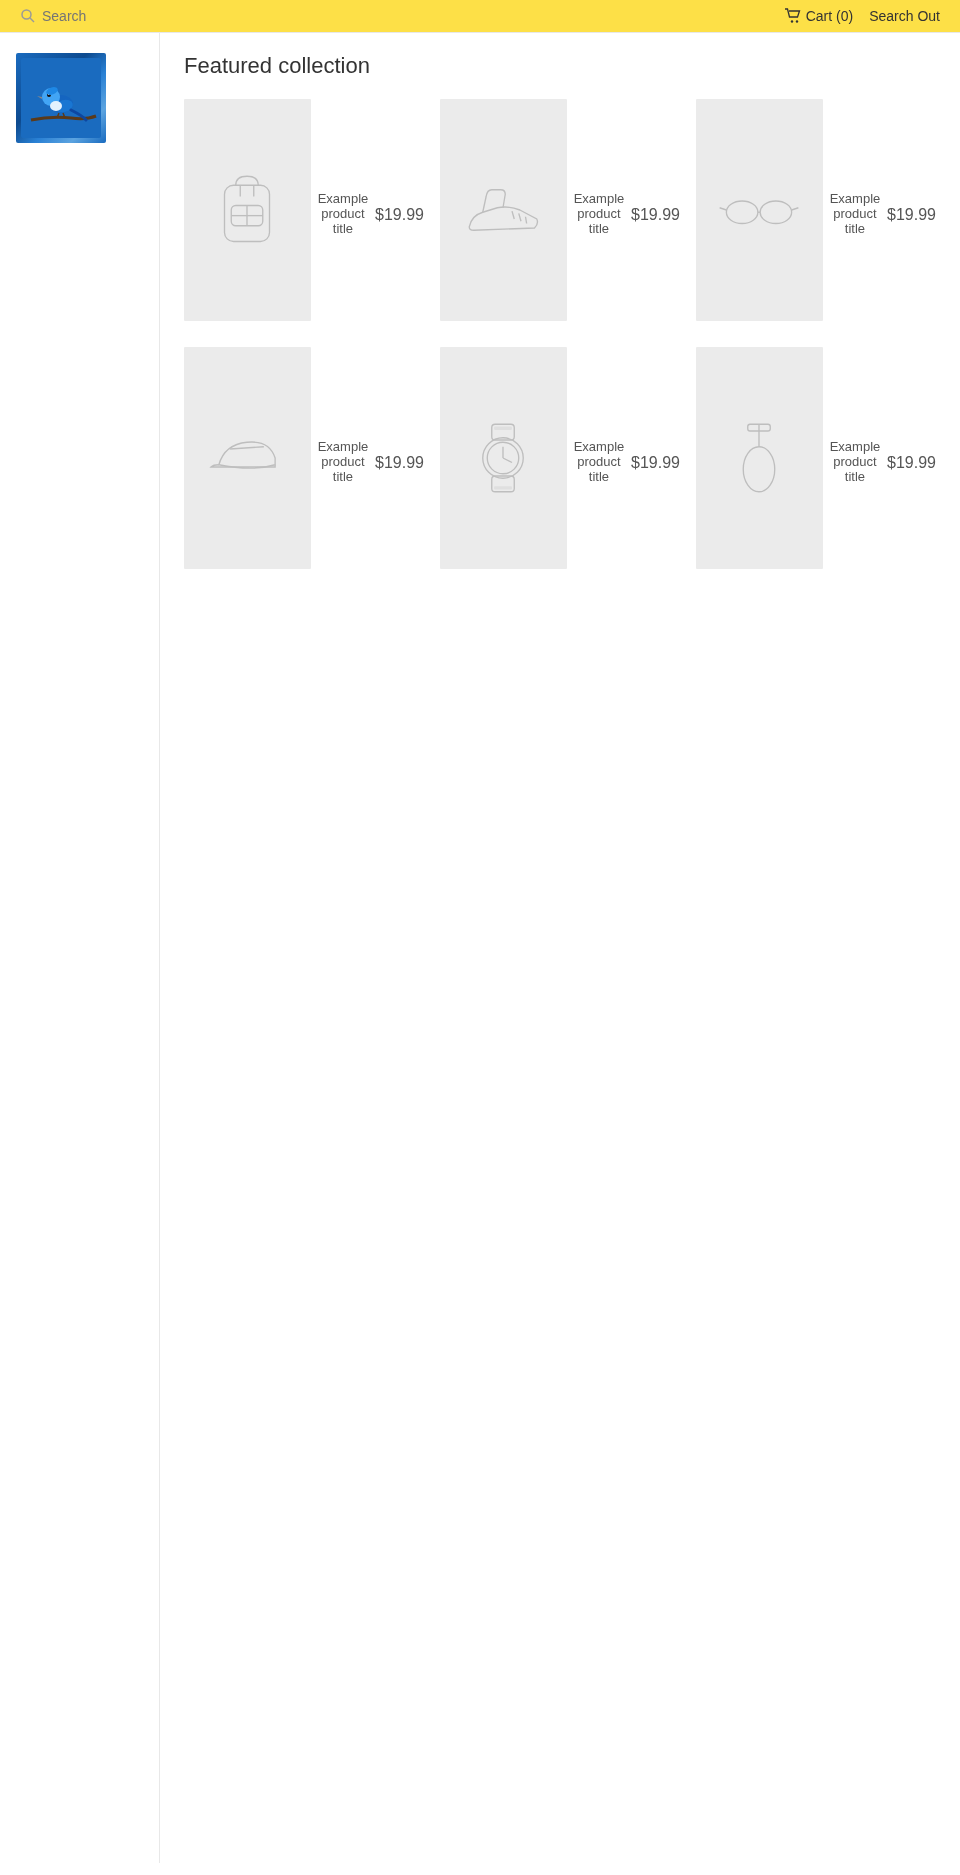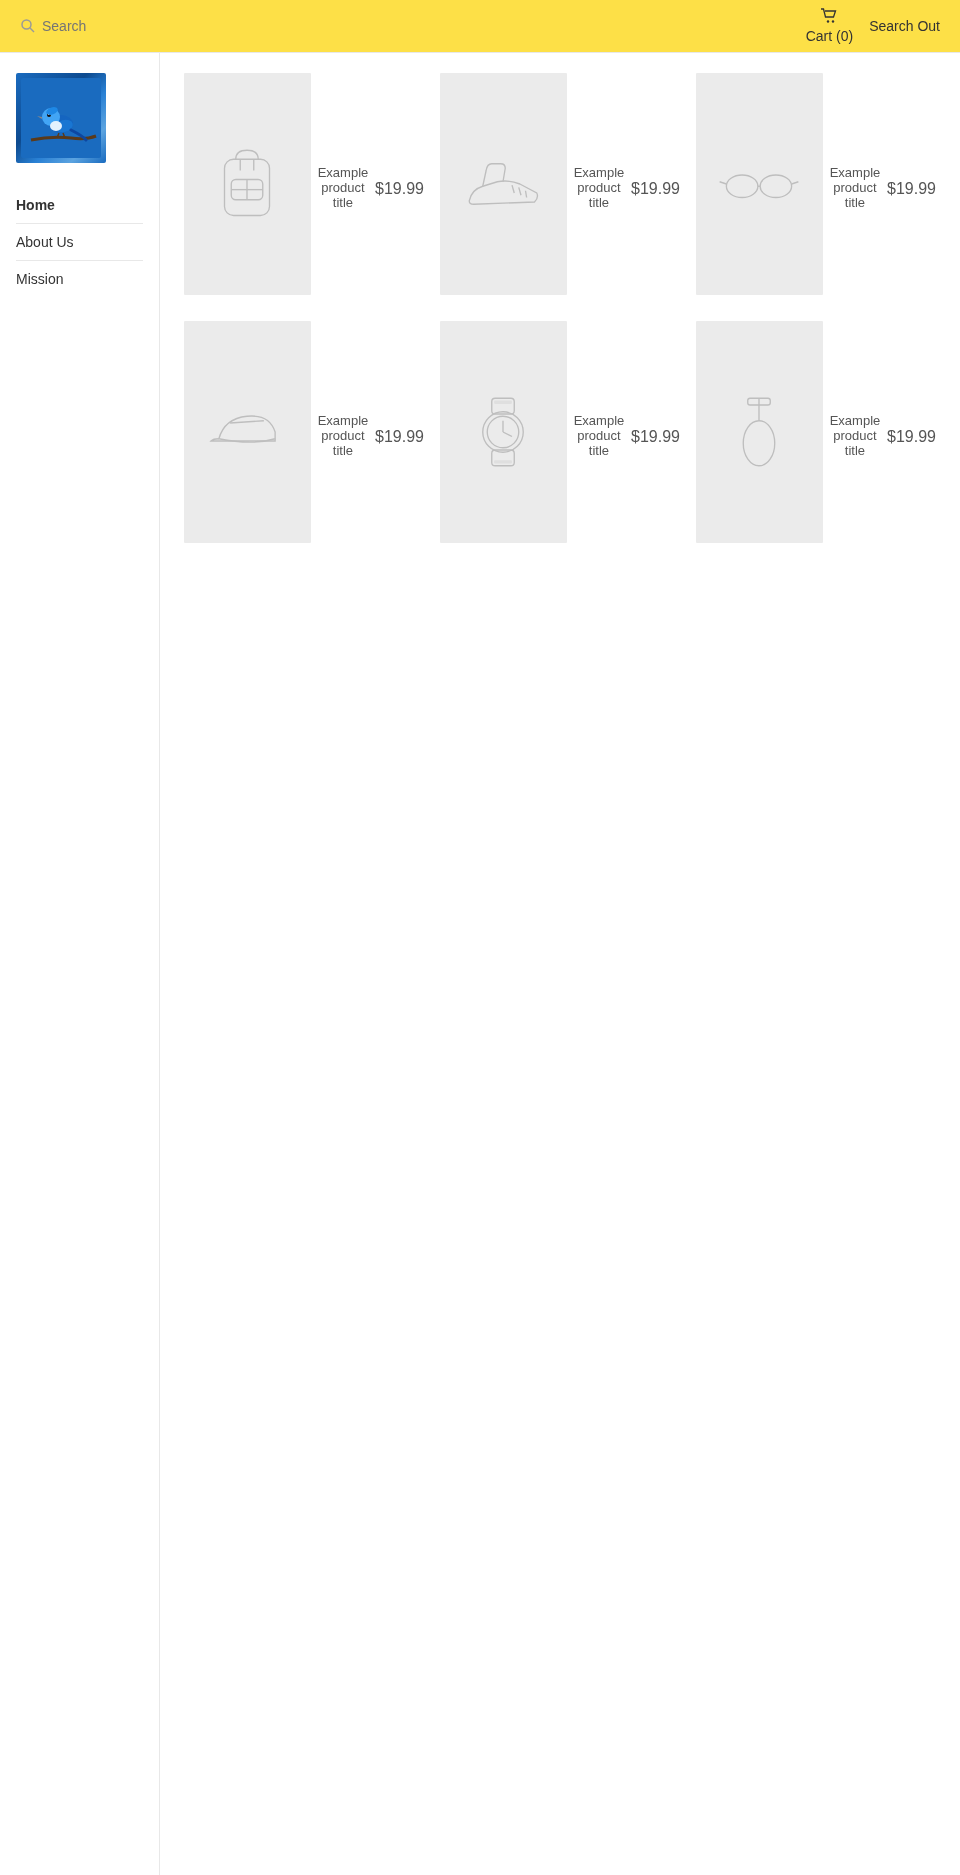--- a/index.html
+++ b/index.html
@@ -43,21 +43,20 @@
     .cart-link, .checkout-link {
       text-decoration: none;
       color: #333;
       font-size: 14px;
       cursor: pointer;
     }
     .cart-link {
       display: flex;
       align-items: center;
       gap: 4px;
-      flex-direction: column;
     }
 
     
     .page-layout {
       display: flex;
       min-height: calc(100vh - 45px);
     }
 
     
     .sidebar {
@@ -207,28 +206,24 @@
           <ellipse cx="31" cy="33" rx="6" ry="3.5" fill="#1e88e5" transform="rotate(-20 31 33)"></ellipse>
 
           <ellipse cx="35" cy="48" rx="6" ry="5" fill="#e3f2fd"></ellipse>
 
           <line x1="38" y1="55" x2="36" y2="60" stroke="#5a3a1a" stroke-width="1.5"></line>
           <line x1="42" y1="55" x2="44" y2="60" stroke="#5a3a1a" stroke-width="1.5"></line>
         </svg>
       </div>
     </div>
 
-    <nav id="sidebar-nav">
-        <a class="nav-item active">Home</a>
-        <a class="nav-item">About Us</a>
-        <a class="nav-item">Mission</a>
-      </nav>
   </aside>
 
   <main class="main-content">
+    <h2 class="section-title">Featured collection</h2>
     <div class="product-grid" id="product-grid">
         <div class="product-card">
           <div class="product-image-wrap">
             <svg viewBox="0 0 80 80">
               <rect x="20" y="18" width="40" height="50" rx="8" ry="8"></rect>
               <path d="M30 18 Q30 10 40 10 Q50 10 50 18"></path>
               <rect x="26" y="36" width="28" height="18" rx="4"></rect>
               <line x1="40" y1="36" x2="40" y2="54"></line>
               <line x1="26" y1="45" x2="54" y2="45"></line>
               <line x1="34" y1="18" x2="34" y2="28"></line>

